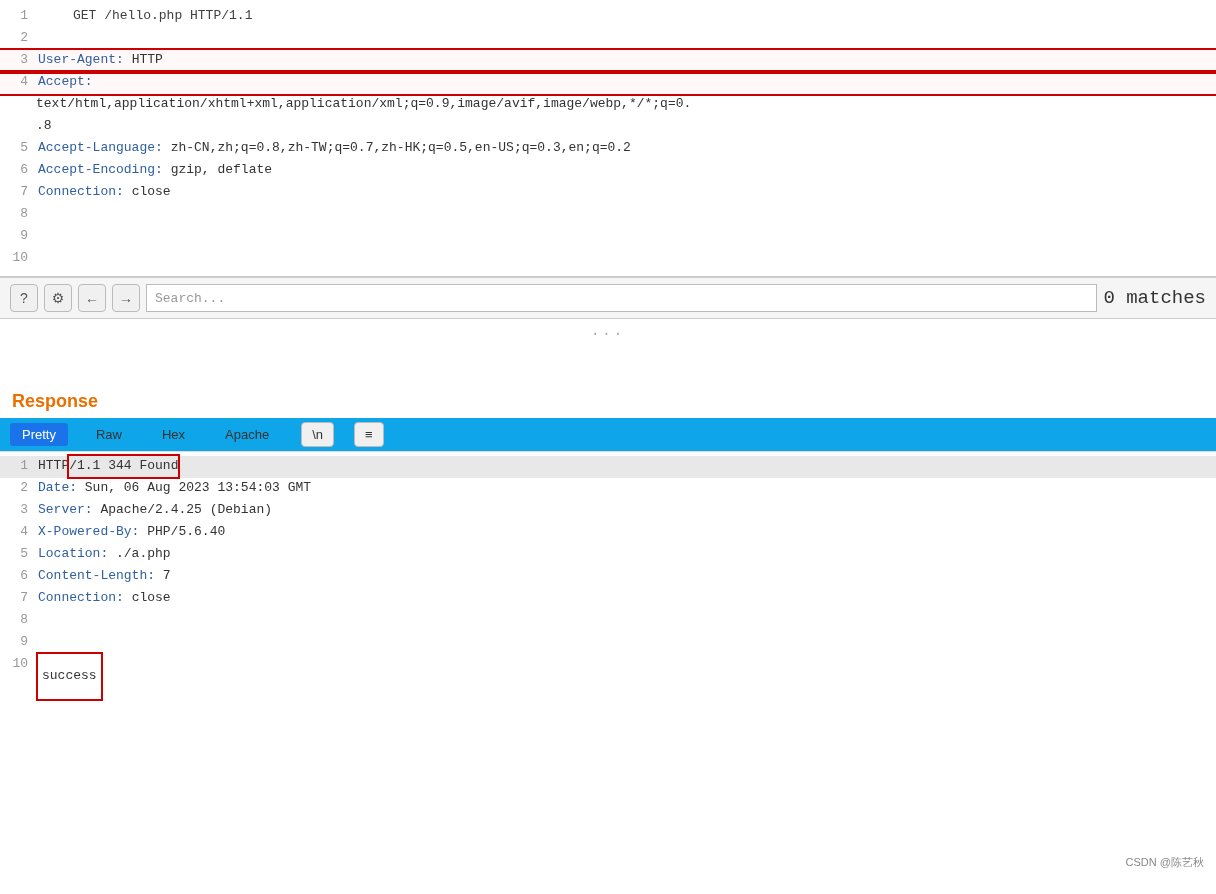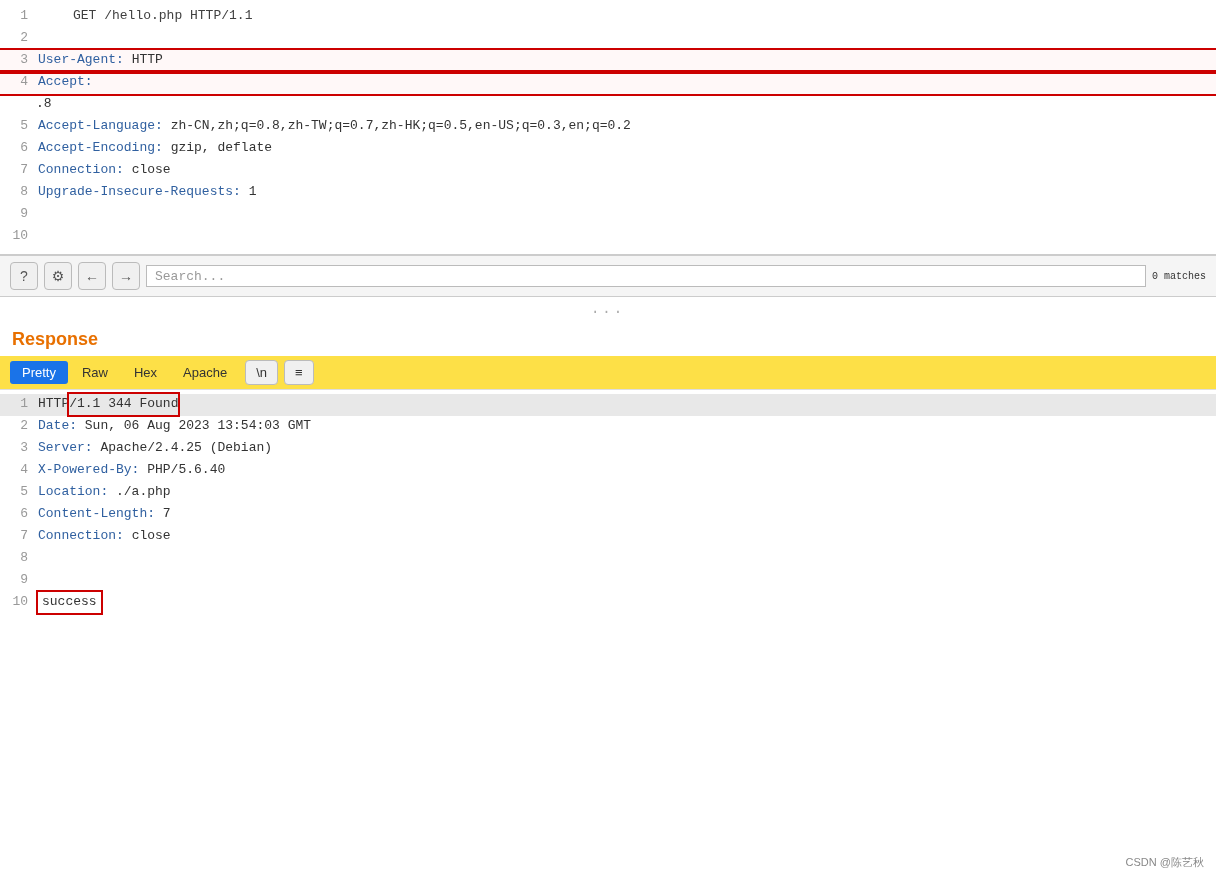--- a/index.html
+++ b/index.html
@@ -77,70 +77,71 @@
       cursor: pointer;
       display: flex;
       align-items: center;
       justify-content: center;
       font-size: 14px;
       color: #555;
     }
 
     .search-input {
       flex: 1;
-      height: 22px;
+      height: 28px;
       border: 1px solid #bbb;
       padding: 0 8px;
       font-size: 13px;
       font-family: inherit;
       background: #fff;
       color: #999;
     }
 
     .search-input::placeholder {
       color: #999;
     }
 
     .match-count {
-      font-size: 10px;
+      font-size: 19px;
       color: #333;
       white-space: nowrap;
       font-family: Liberation Mono, monospace;
     }
 
     
     .divider-dots {
       text-align: center;
       color: #aaa;
       padding: 4px 0;
       font-size: 14px;
       letter-spacing: 3px;
     }
 
     
     .response-section {
       padding: 0;
+      margin-top: 40px;
     }
 
     .response-title {
       color: #e87000;
       font-size: 18px;
       font-weight: bold;
       font-family: Arial, sans-serif;
       padding: 8px 12px 6px 12px;
     }
 
     
     .tabs-row {
       display: flex;
       align-items: center;
       padding: 4px 10px;
-      gap: 2px;
+      gap: 16px;
       border-bottom: 1px solid #ddd;
-      background: #fde047;
+      background: #0ea5e9;
     }
 
     .tab {
       padding: 4px 12px;
       font-size: 13px;
       font-family: Arial, sans-serif;
       cursor: pointer;
       border-radius: 3px;
       color: #333;
       border: none;
@@ -203,41 +204,43 @@
       <span class="line-num">3</span>
       <span class="line-key">User-Agent: <span class="line-val">HTTP</span></span>
     </div>
 
     <div class="code-line highlighted" style="outline:2px solid #cc0000; background:#fff8f8; outline-top:none;">
       <span class="line-num">4</span>
       <span class="line-key">Accept:</span>
     </div>
 
     <div class="code-line" style="padding-left:36px;">
+      <span class="line-val">text/html,application/xhtml+xml,application/xml;q=0.9,image/avif,image/webp,*/*;q=0.</span>
+    </div>
+    <div class="code-line" style="padding-left:36px;">
       <span class="line-val">.8</span>
     </div>
 
     <div class="code-line">
       <span class="line-num">5</span>
       <span class="line-key">Accept-Language: <span class="line-val">zh-CN,zh;q=0.8,zh-TW;q=0.7,zh-HK;q=0.5,en-US;q=0.3,en;q=0.2</span></span>
     </div>
 
     <div class="code-line">
       <span class="line-num">6</span>
       <span class="line-key">Accept-Encoding: <span class="line-val">gzip, deflate</span></span>
     </div>
 
     <div class="code-line">
       <span class="line-num">7</span>
       <span class="line-key">Connection: <span class="line-val">close</span></span>
     </div>
 
     <div class="code-line">
       <span class="line-num">8</span>
-      <span class="line-key">Upgrade-Insecure-Requests: <span class="line-val">1</span></span>
     </div>
 
     <div class="code-line">
       <span class="line-num">9</span>
       <span></span>
     </div>
 
     <div class="code-line">
       <span class="line-num">10</span>
       <span></span>
@@ -312,21 +315,21 @@
     </div>
 
     <div class="code-line">
       <span class="line-num">9</span>
       <span></span>
     </div>
 
     <div class="code-line">
       <span class="line-num">10</span>
       <span>
-        <span style="outline:2px solid #cc0000; display:inline-block; padding:0 4px;">success</span>
+        <span style="outline:2px solid #cc0000; display:inline-block; padding:12px 4px;">success</span>
       </span>
     </div>
 
   </div>
 
 </div>
 
 <div class="footer">CSDN @陈艺秋</div>
 
 </body></html>

